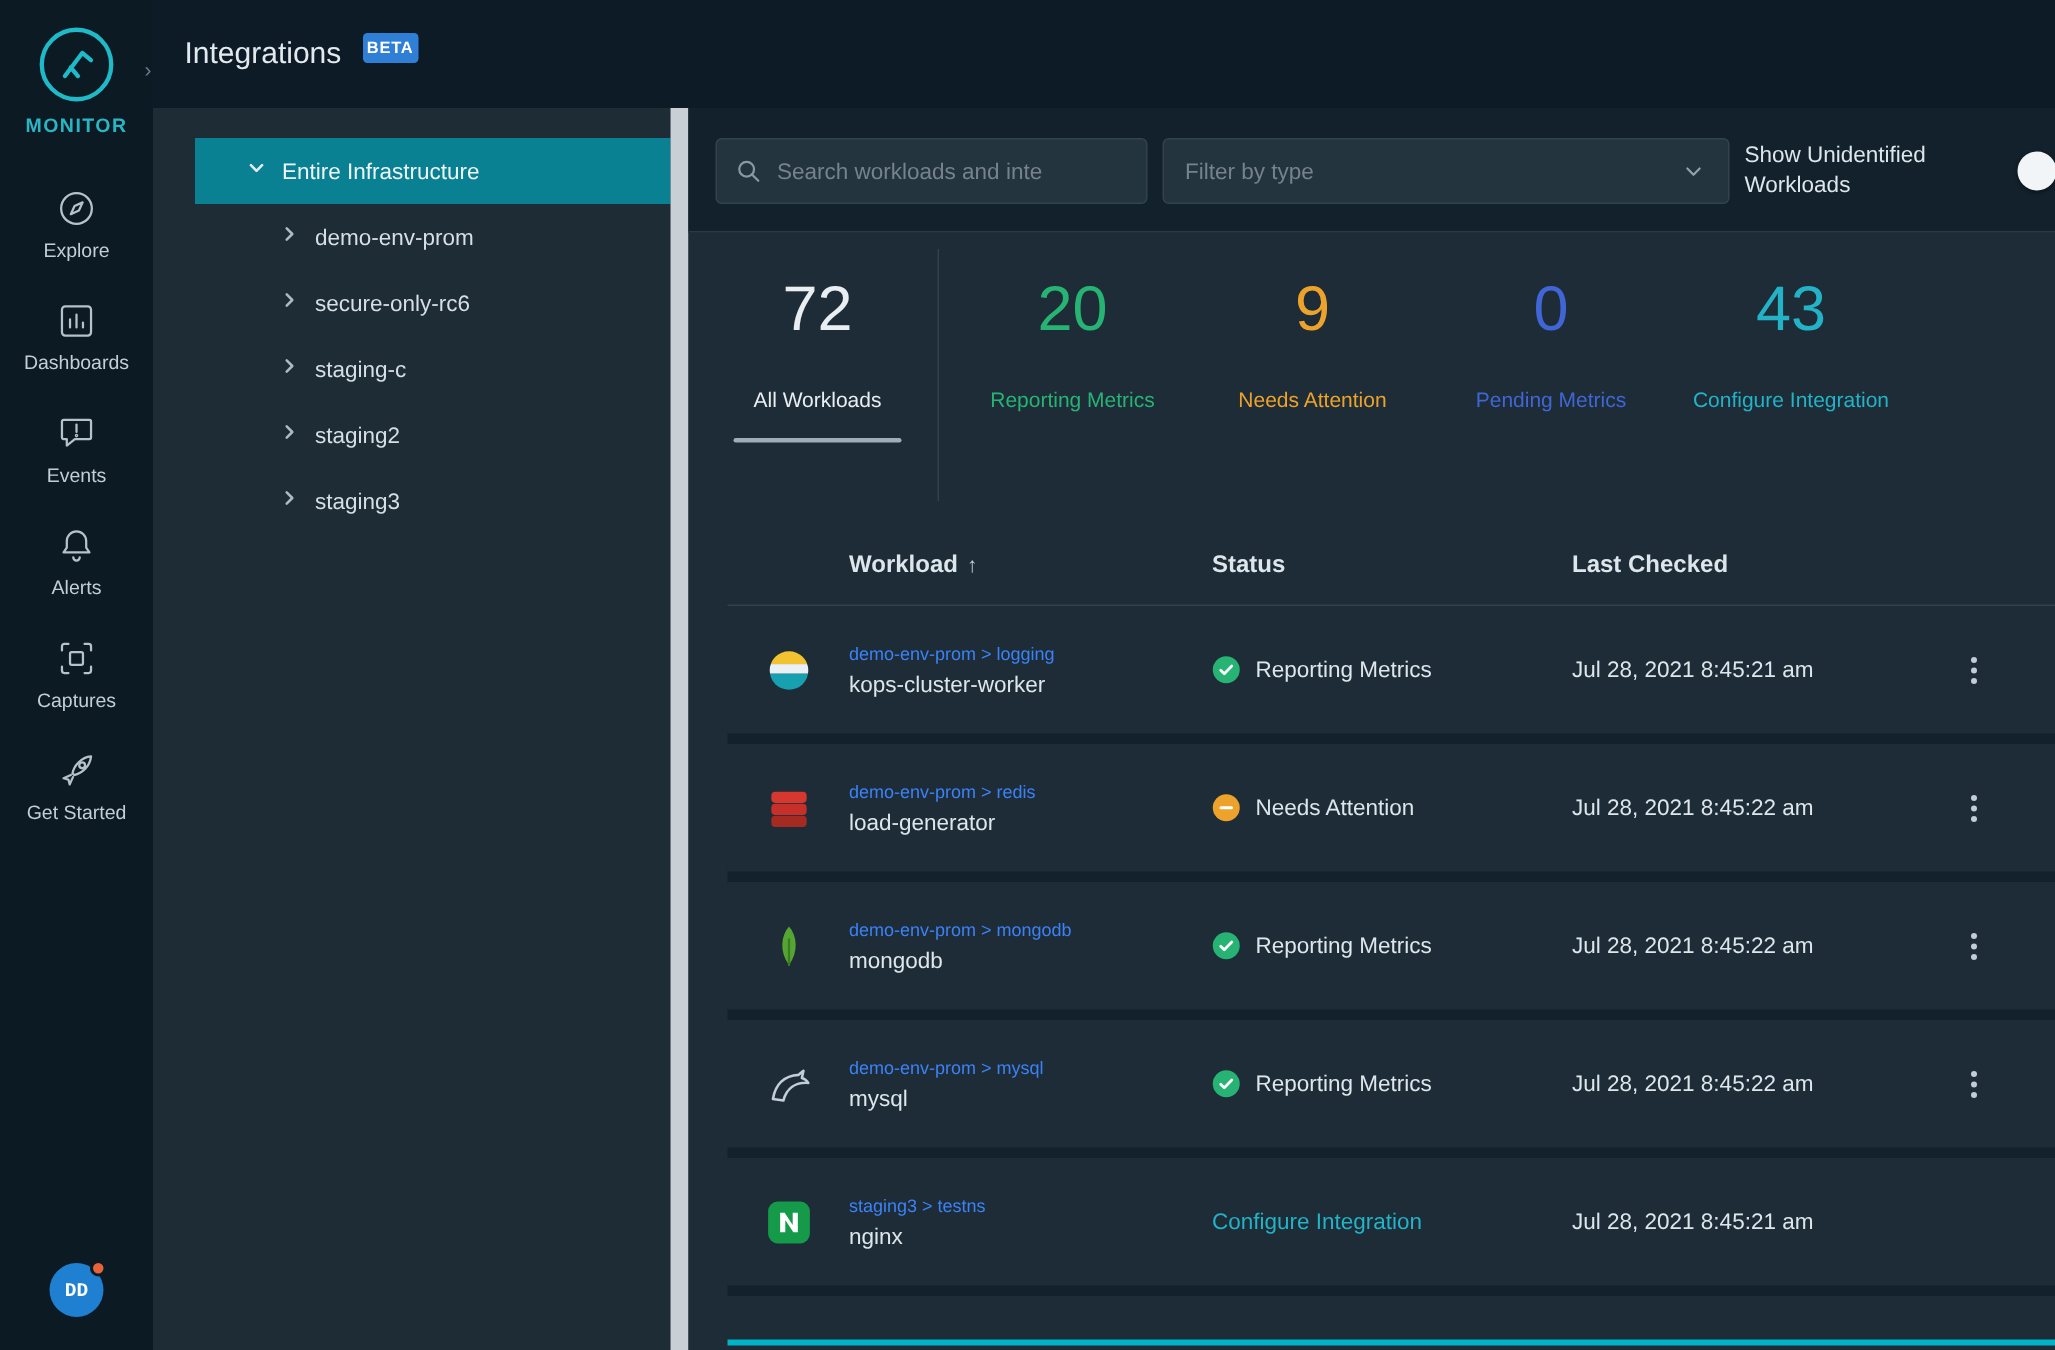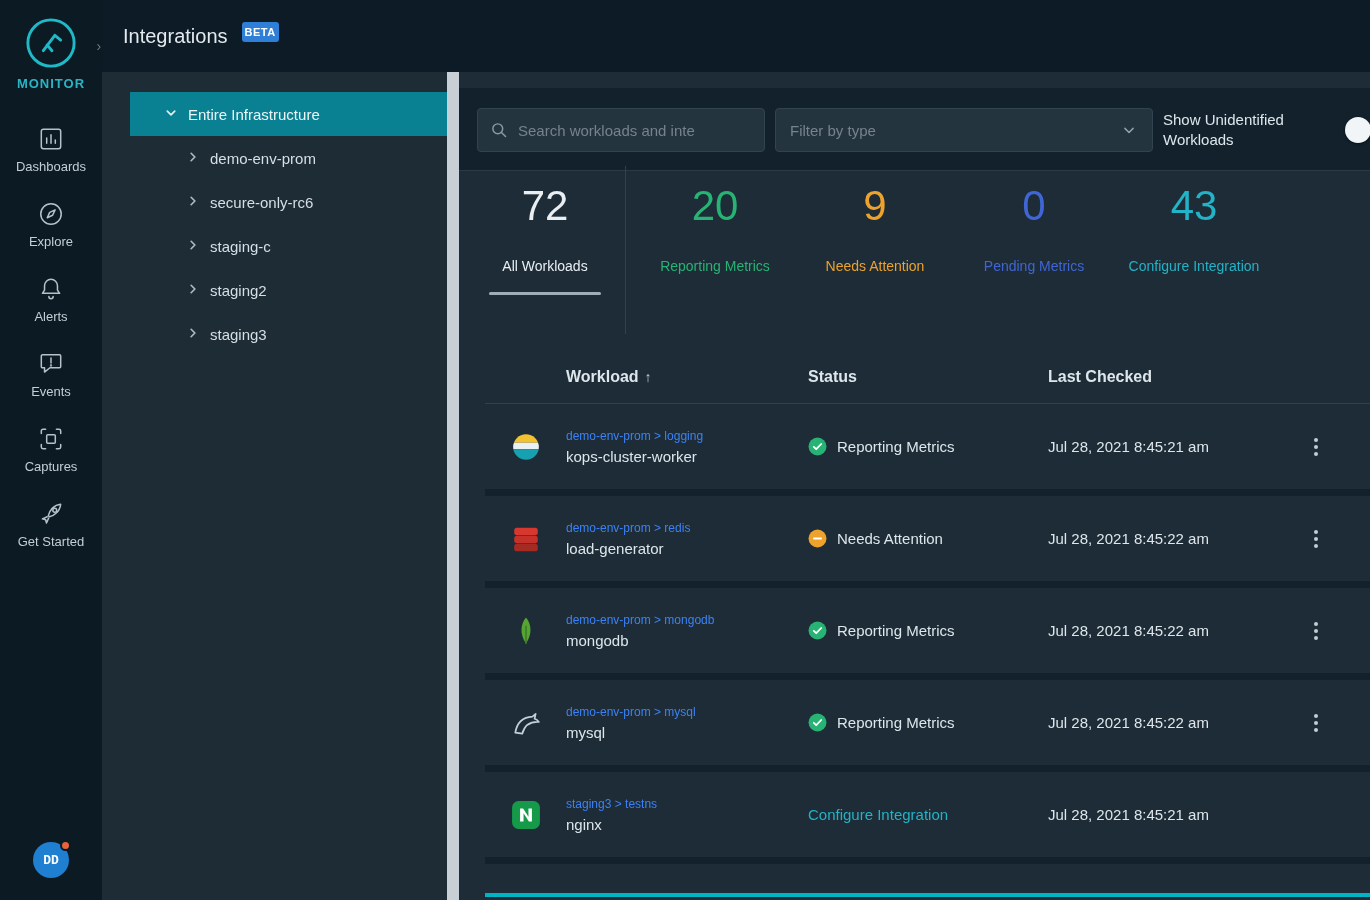--- a/index.html
+++ b/index.html
@@ -39,21 +39,21 @@
   .tree-row.root .tree-label { margin-left:10px; color:#eef5f7; }
   .tree-row.child { margin-top:0; }
   .tree-row.child .tree-chev { margin-left:56px; }
   .tree-row.child .tree-label { margin-left:10px; }
   .tree-chev svg { width:14px; height:14px; stroke:#aebbc4; fill:none; stroke-width:1.8; stroke-linecap:round; stroke-linejoin:round; }
   .tree-row.root .tree-chev svg { stroke:#e3edf0; }
   .tree-scrollbar { position:absolute; left:447px; top:72px; width:12px; height:828px; background:#c9d0d5; cursor:pointer; }
 
   
   .main { position:absolute; left:459px; top:72px; width:911px; height:828px; background:#1d2c37; }
-  .toolbar { position:absolute; left:0; top:16px; width:911px; height:83px; background:#12212c;
+  .toolbar { position:absolute; left:0; top:0; width:911px; height:83px; background:#12212c;
     border-bottom:1px solid #2a3a46; }
   .search-box { position:absolute; left:18px; top:20px; width:288px; height:44px; background:#24343f;
     border:1px solid #33434e; border-radius:4px; display:flex; align-items:center; padding:0 12px; }
   .search-box svg { width:18px; height:18px; stroke:#8a98a2; fill:none; stroke-width:1.8; stroke-linecap:round; flex:none; }
   .search-box input { flex:1; margin-left:10px; background:transparent; border:none; outline:none;
     color:#cfd9df; font-size:15px; font-family:inherit; }
   .search-box input::placeholder { color:#76828c; }
   .filter-box { position:absolute; left:316px; top:20px; width:378px; height:44px; background:#24343f;
     border:1px solid #33434e; border-radius:4px; display:flex; align-items:center; padding:0 14px;
     color:#76828c; font-size:15px; cursor:pointer; }
@@ -110,46 +110,46 @@
       <circle cx="28" cy="28" r="24" fill="none" stroke="#1fb9c8" stroke-width="3"></circle>
       <path d="M20 36 L32 20 M32 20 l6 5 M24 30 l5 6" fill="none" stroke="#1fb9c8" stroke-width="3" stroke-linecap="round"></path>
     </svg>
     <span class="logo-chevron">›</span>
     <div class="brand-label">MONITOR</div>
   </div>
 
   <div class="nav-list">
     <div class="nav-item">
       <svg viewBox="0 0 26 26">
+        <circle cx="13" cy="13" r="9.5"></circle>
+          <path d="M16.8 9.2l-2.3 5-5 2.3 2.3-5z"></path>
+      </svg>
+      <span class="nav-label">Explore</span>
+    </div>
+    <div class="nav-item">
+      <svg viewBox="0 0 26 26">
         <rect x="4" y="4" width="18" height="18" rx="2"></rect>
           <path d="M9 17v-5M13 17v-8M17 17v-3"></path>
       </svg>
       <span class="nav-label">Dashboards</span>
-    </div>
-    <div class="nav-item">
-      <svg viewBox="0 0 26 26">
-        <circle cx="13" cy="13" r="9.5"></circle>
-          <path d="M16.8 9.2l-2.3 5-5 2.3 2.3-5z"></path>
-      </svg>
-      <span class="nav-label">Explore</span>
-    </div>
-    <div class="nav-item">
-      <svg viewBox="0 0 26 26">
-        <path d="M13 4a6 6 0 0 1 6 6v4l2 3H5l2-3v-4a6 6 0 0 1 6-6z"></path>
-          <path d="M11 20a2 2 0 0 0 4 0"></path>
-      </svg>
-      <span class="nav-label">Alerts</span>
     </div>
     <div class="nav-item">
       <svg viewBox="0 0 26 26">
         <path d="M5 4.5h16a1 1 0 0 1 1 1v10a1 1 0 0 1-1 1h-9l-5 4v-4H5a1 1 0 0 1-1-1v-10a1 1 0 0 1 1-1z"></path>
         <path d="M13 7.5v4.5"></path>
           <circle cx="13" cy="14.3" r="0.4"></circle>
       </svg>
       <span class="nav-label">Events</span>
+    </div>
+    <div class="nav-item">
+      <svg viewBox="0 0 26 26">
+        <path d="M13 4a6 6 0 0 1 6 6v4l2 3H5l2-3v-4a6 6 0 0 1 6-6z"></path>
+          <path d="M11 20a2 2 0 0 0 4 0"></path>
+      </svg>
+      <span class="nav-label">Alerts</span>
     </div>
     <div class="nav-item">
       <svg viewBox="0 0 26 26">
         <path d="M4 8V5.5A1.5 1.5 0 0 1 5.5 4H8M18 4h2.5A1.5 1.5 0 0 1 22 5.5V8M22 18v2.5a1.5 1.5 0 0 1-1.5 1.5H18M8 22H5.5A1.5 1.5 0 0 1 4 20.5V18"></path>
         <rect x="9" y="9" width="8" height="8" rx="1"></rect>
       </svg>
       <span class="nav-label">Captures</span>
     </div>
     <div class="nav-item">
       <svg viewBox="0 0 26 26">

